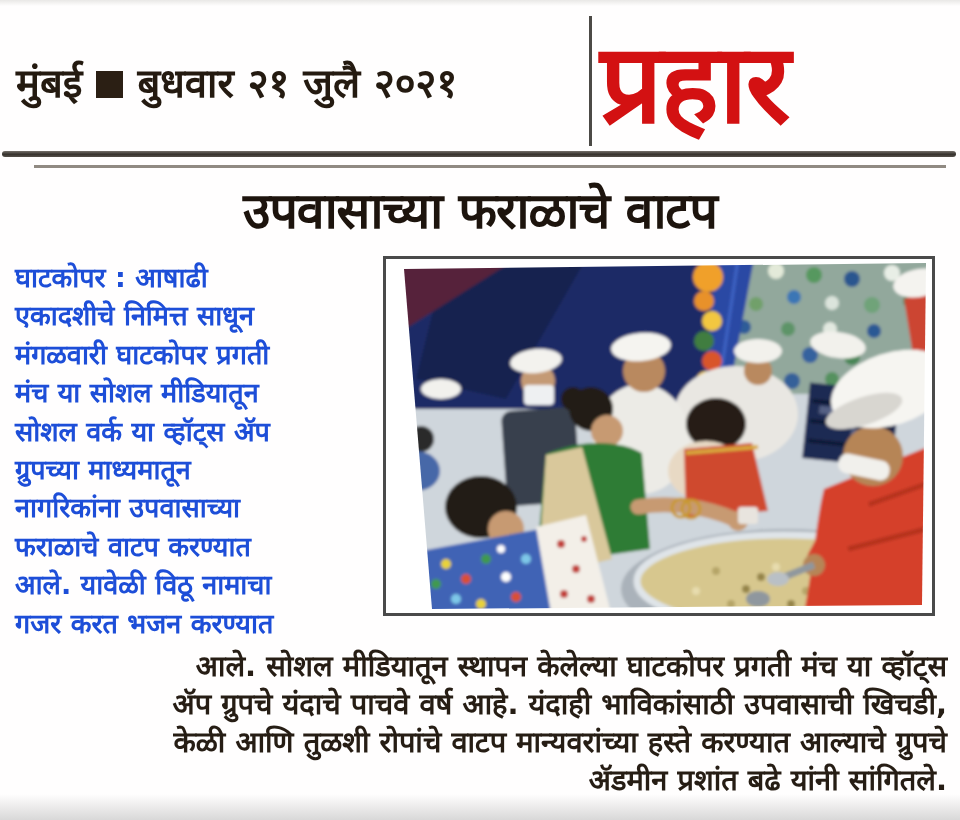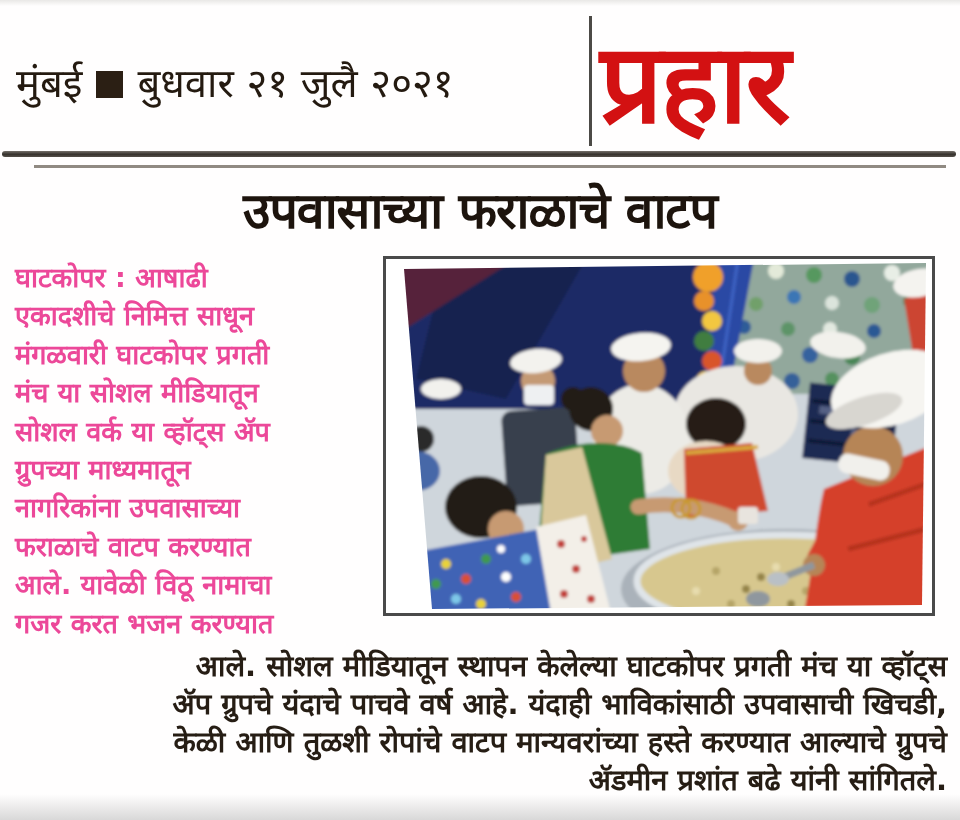--- a/index.html
+++ b/index.html
@@ -1,35 +1,35 @@
 <!DOCTYPE html>
 <html><head>
 <meta charset="utf-8">
 <style>
   html,body{margin:0;padding:0;background:#ffffff;}
   .page{position:relative;width:960px;height:820px;background:#fffefe;overflow:hidden;
         font-family:"DejaVu Sans","Liberation Sans",sans-serif;}
   
   .dateline{position:absolute;left:16px;top:52px;width:560px;height:62px;line-height:62px;
-            font-size:40px;font-weight:400;color:#241a10;white-space:nowrap;}
+            font-size:40px;font-weight:700;color:#241a10;white-space:nowrap;}
   .dateline .sq{display:inline-block;width:27px;height:27px;background:#2b1f14;margin:0 14px;
                 vertical-align:-1px;}
   .vline{position:absolute;left:589px;top:16px;width:3px;height:130px;background:#4c4a46;}
   .masthead{position:absolute;left:600px;top:16px;width:352px;height:136px;line-height:136px;
             font-size:110px;font-weight:800;color:#d31112;white-space:nowrap;
             transform-origin:left center;letter-spacing:-2px;}
   .rule-thick{position:absolute;left:2px;top:151px;width:954px;height:6px;border-radius:3px;
               background:linear-gradient(#75706a,#36322d 55%,#55504a);}
   .rule-thin{position:absolute;left:34px;top:165px;width:912px;height:3px;background:#908a82;}
   
   .headline{position:absolute;left:0;top:178px;width:960px;margin:0;text-align:center;
             font-size:50px;font-weight:800;color:#1d140d;letter-spacing:-1px;line-height:66px;}
   
   .left-col{position:absolute;left:15px;top:259px;width:353px;}
-  .lline{height:38.4px;line-height:38.4px;font-size:27px;font-weight:700;color:#ec4899;
+  .lline{height:38.4px;line-height:38.4px;font-size:27px;font-weight:700;color:#1d4ed8;
          white-space:nowrap;overflow:visible;}
   .bottom-para{position:absolute;left:15px;top:647px;width:932px;}
   .bline{height:38px;line-height:38px;font-size:29px;font-weight:700;color:#261d14;
          white-space:nowrap;overflow:visible;text-align:right;}
   
   .photo{position:absolute;left:383px;top:256px;width:552px;height:360px;margin:0;
          border:3px solid #4a4a4a;box-sizing:border-box;background:#ffffff;}
   .photo svg{display:block;}
   
   .bottom-shade{position:absolute;left:0;bottom:0;width:960px;height:26px;

